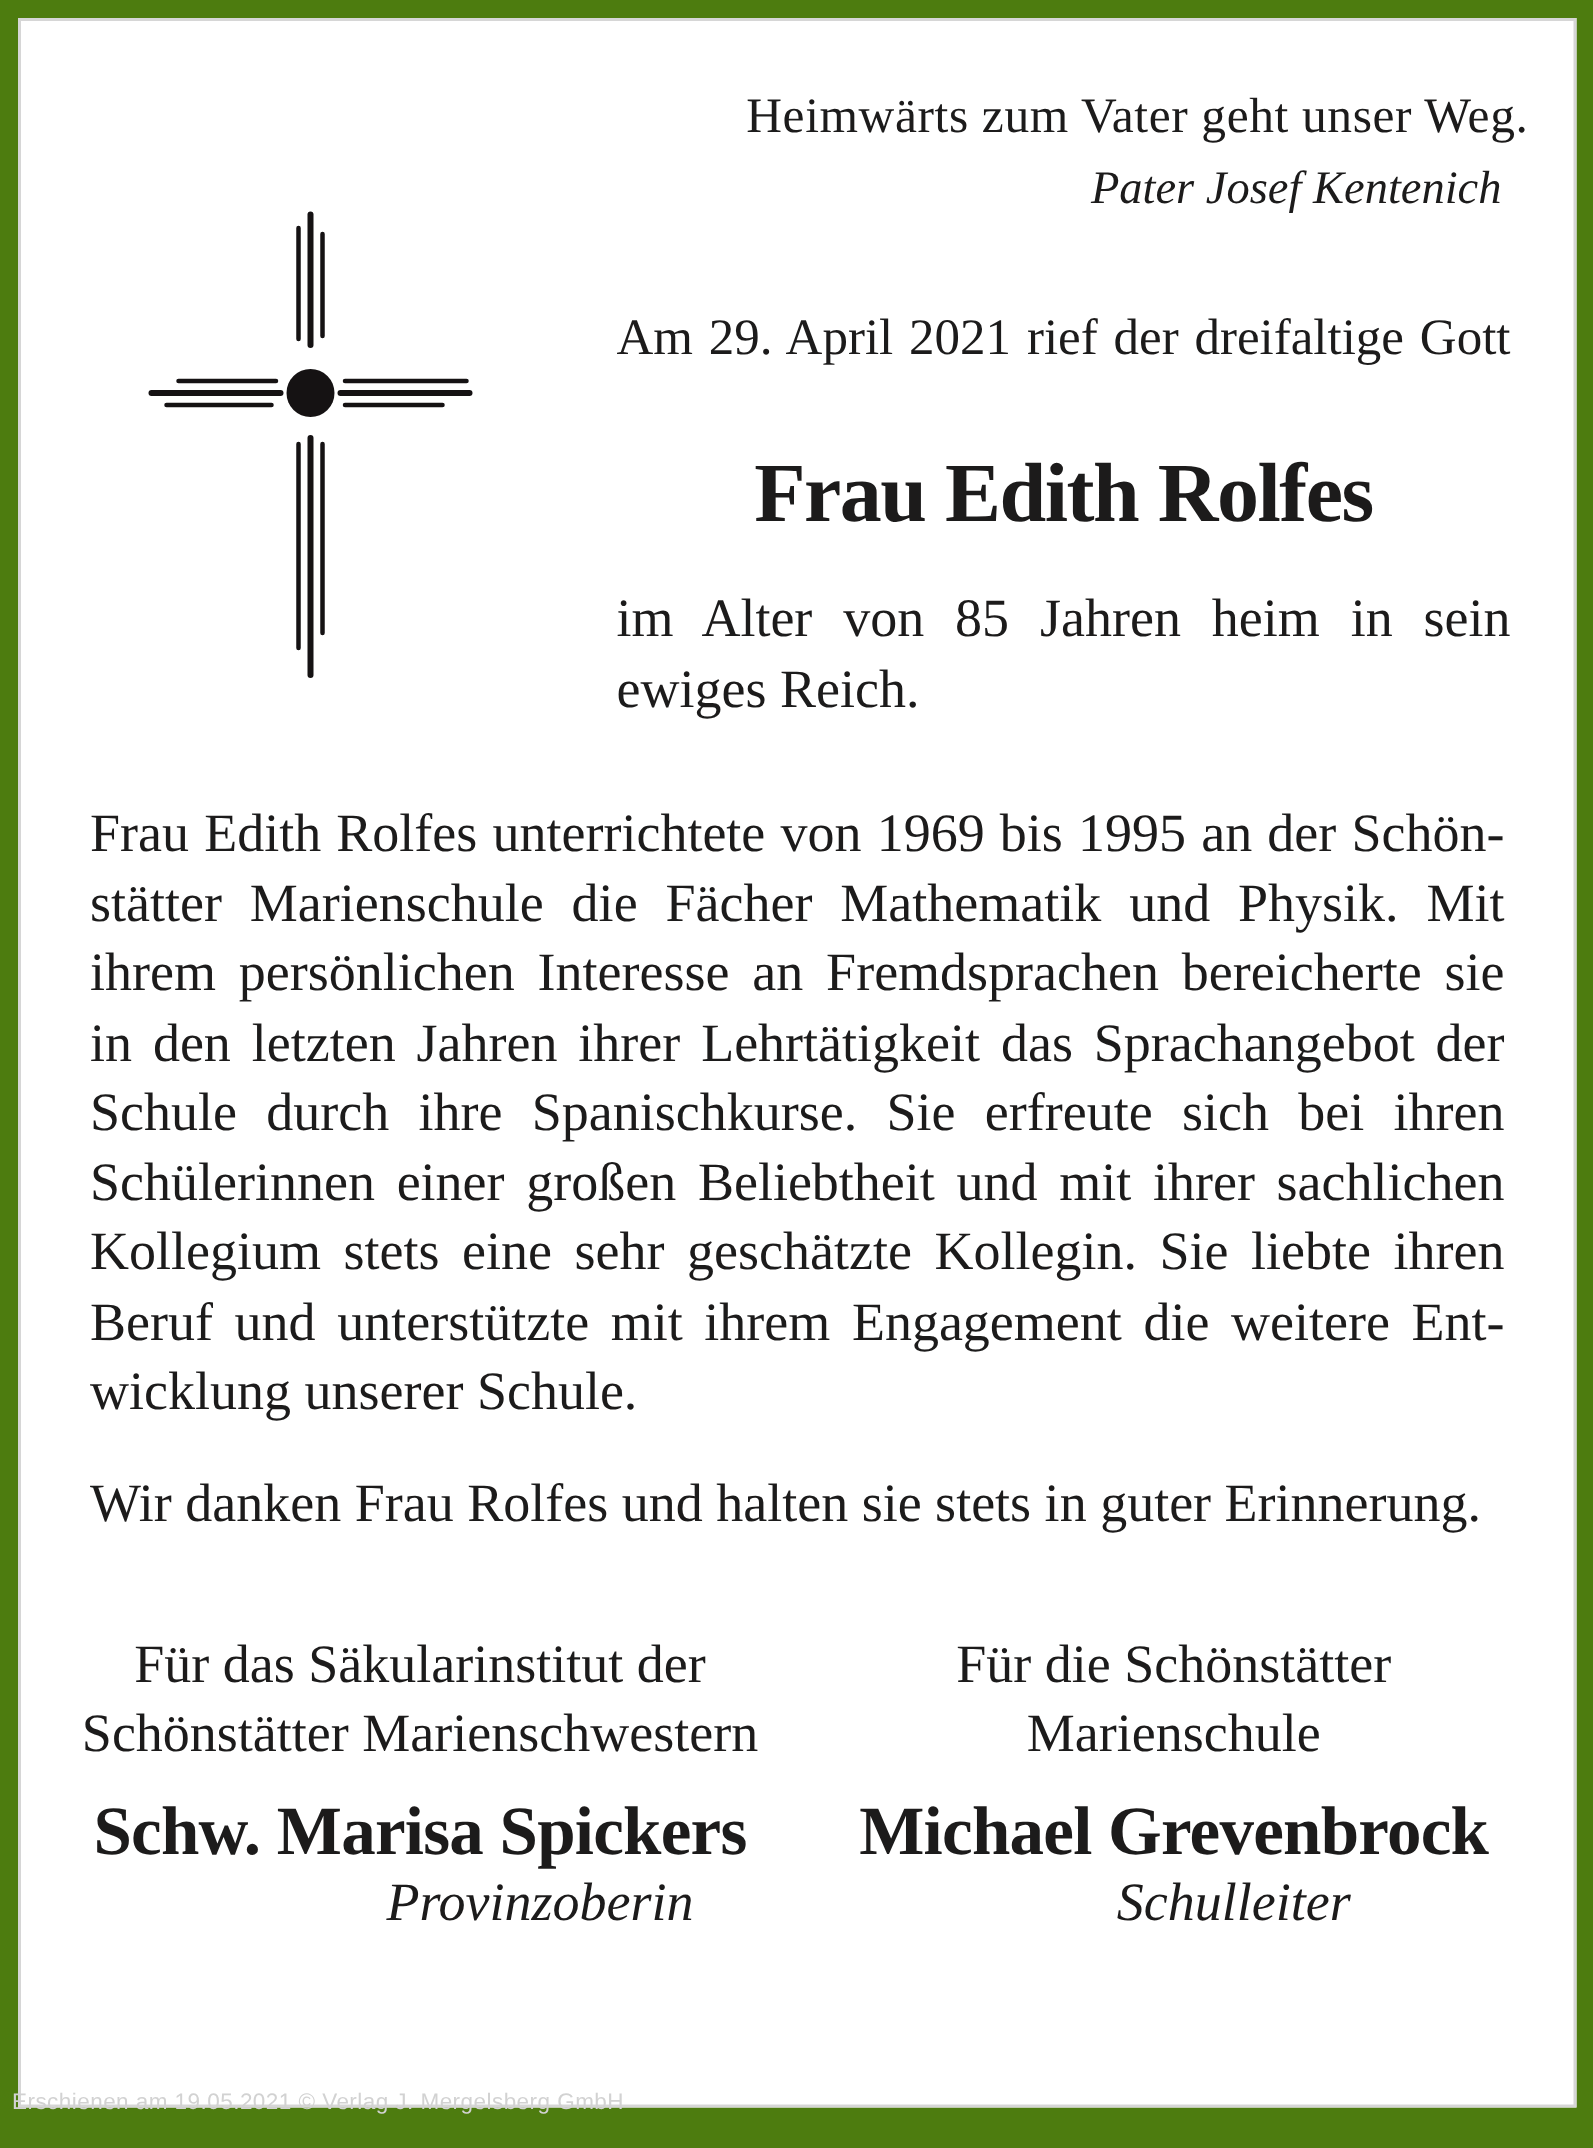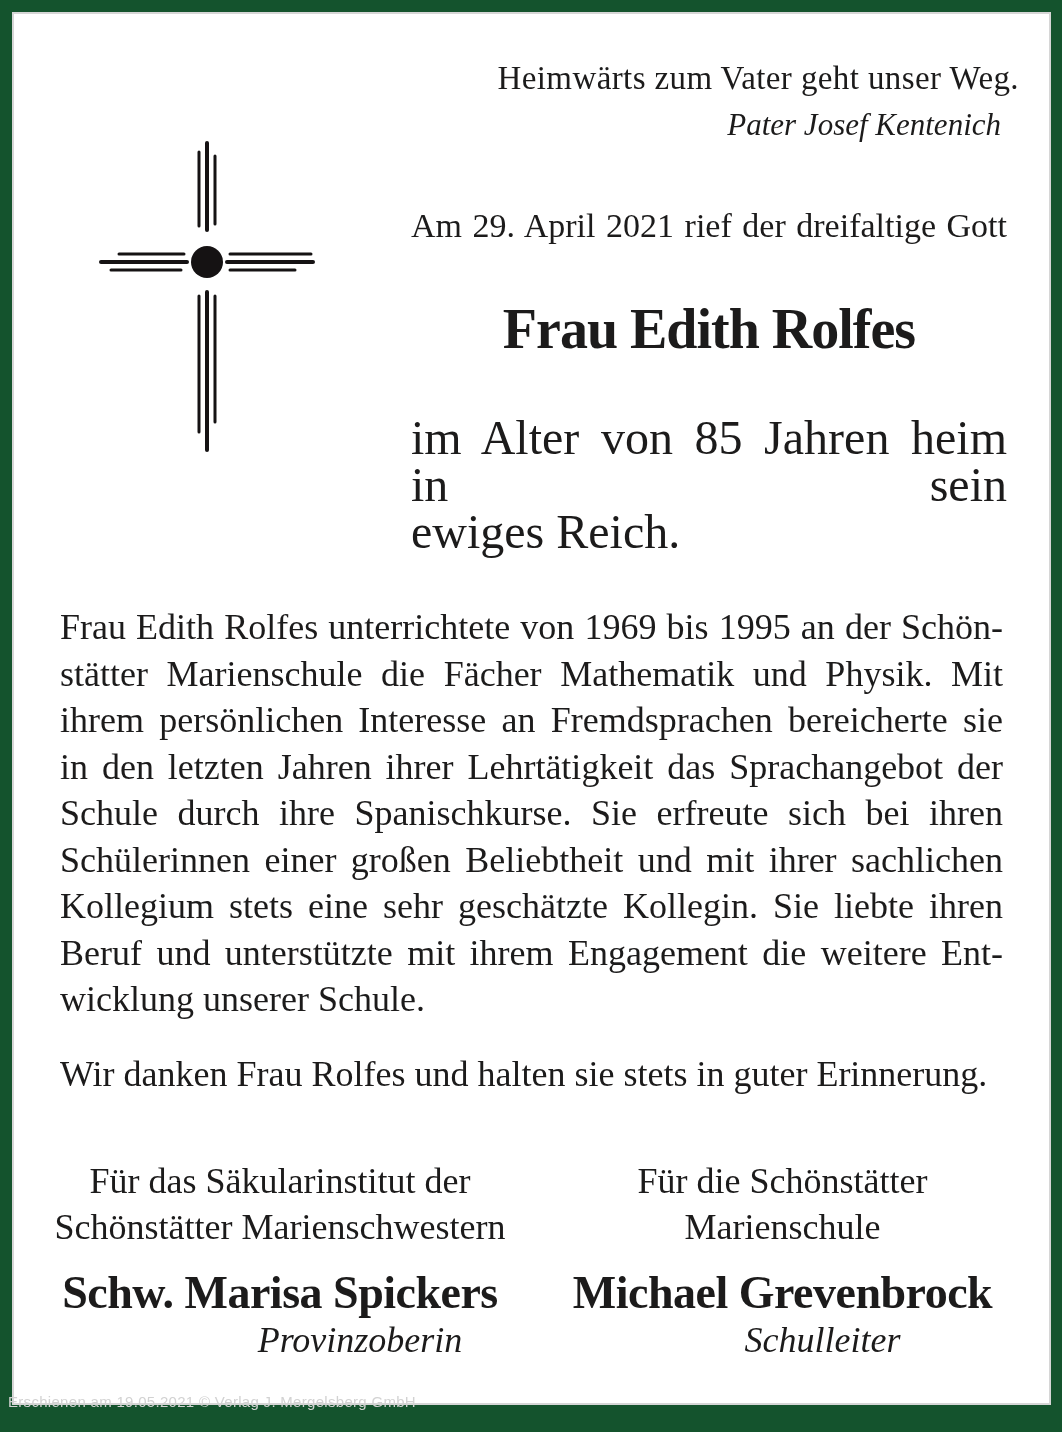--- a/index.html
+++ b/index.html
@@ -4,21 +4,21 @@
 <style>
   html, body { margin: 0; padding: 0; }
   body {
     width: 1062px; height: 1432px;
     position: relative;
     background: #231f20;
     overflow: hidden;
     font-family: "Liberation Serif", serif;
     color: #1c1b1b;
   }
-  .frame { position: absolute; inset: 0; background: #14532d; }
+  .frame { position: absolute; inset: 0; background: #4d7c0f; }
   .card {
     position: absolute;
     left: 12px; top: 12px; right: 11px; bottom: 27px;
     background: #ffffff;
     border: 2px solid #d6d6d6;
     box-sizing: border-box;
     padding: 0 30px;
     overflow: hidden;
   }
   
@@ -37,21 +37,21 @@
   .announce-col { width: 596px; margin-left: auto; margin-right: 12px; }
   .intro-line {
     font-size: 34px; line-height: 40px;
     text-align: justify; text-align-last: justify; text-justify: inter-word;
   }
   .person-name {
     margin-top: 52px;
     font-size: 56px; line-height: 62px; font-weight: bold;
     letter-spacing: -1px; text-align: center; white-space: nowrap;
   }
-  .age-block { margin-top: 54px; font-size: 48px; line-height: 47px; }
+  .age-block { margin-top: 29px; font-size: 36px; line-height: 47px; }
   .age-line.justify { text-align: justify; text-align-last: justify; text-justify: inter-word; }
   
   .body-block { margin: 49px 16px 0 16px; font-size: 36px; line-height: 46.5px; }
   .body-line { text-align: justify; text-align-last: justify; text-justify: inter-word; }
   .body-line.last { text-align: left; text-align-last: left; }
   .thanks { margin: 28px 16px 0 16px; font-size: 36px; line-height: 47px; }
   
   .sig-row { display: flex; align-items: flex-end; margin-top: 60px; }
   .sig-col { text-align: center; }
   .sig-col.left { width: 472px; }

